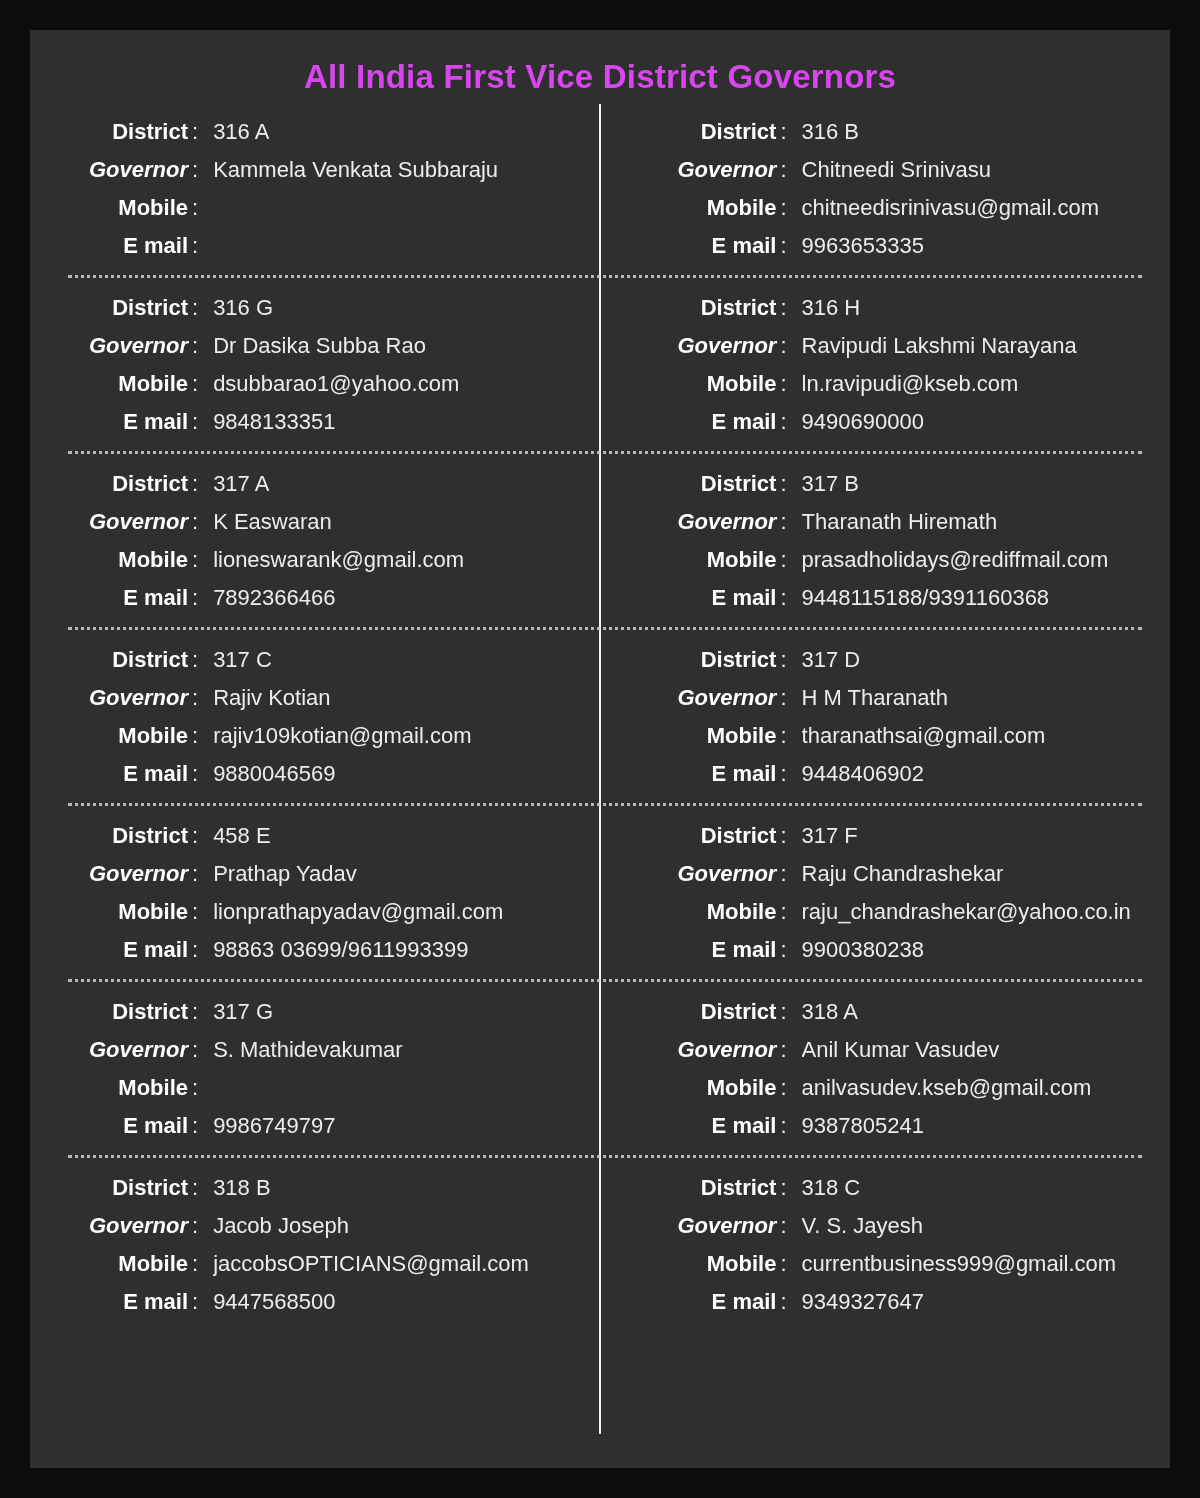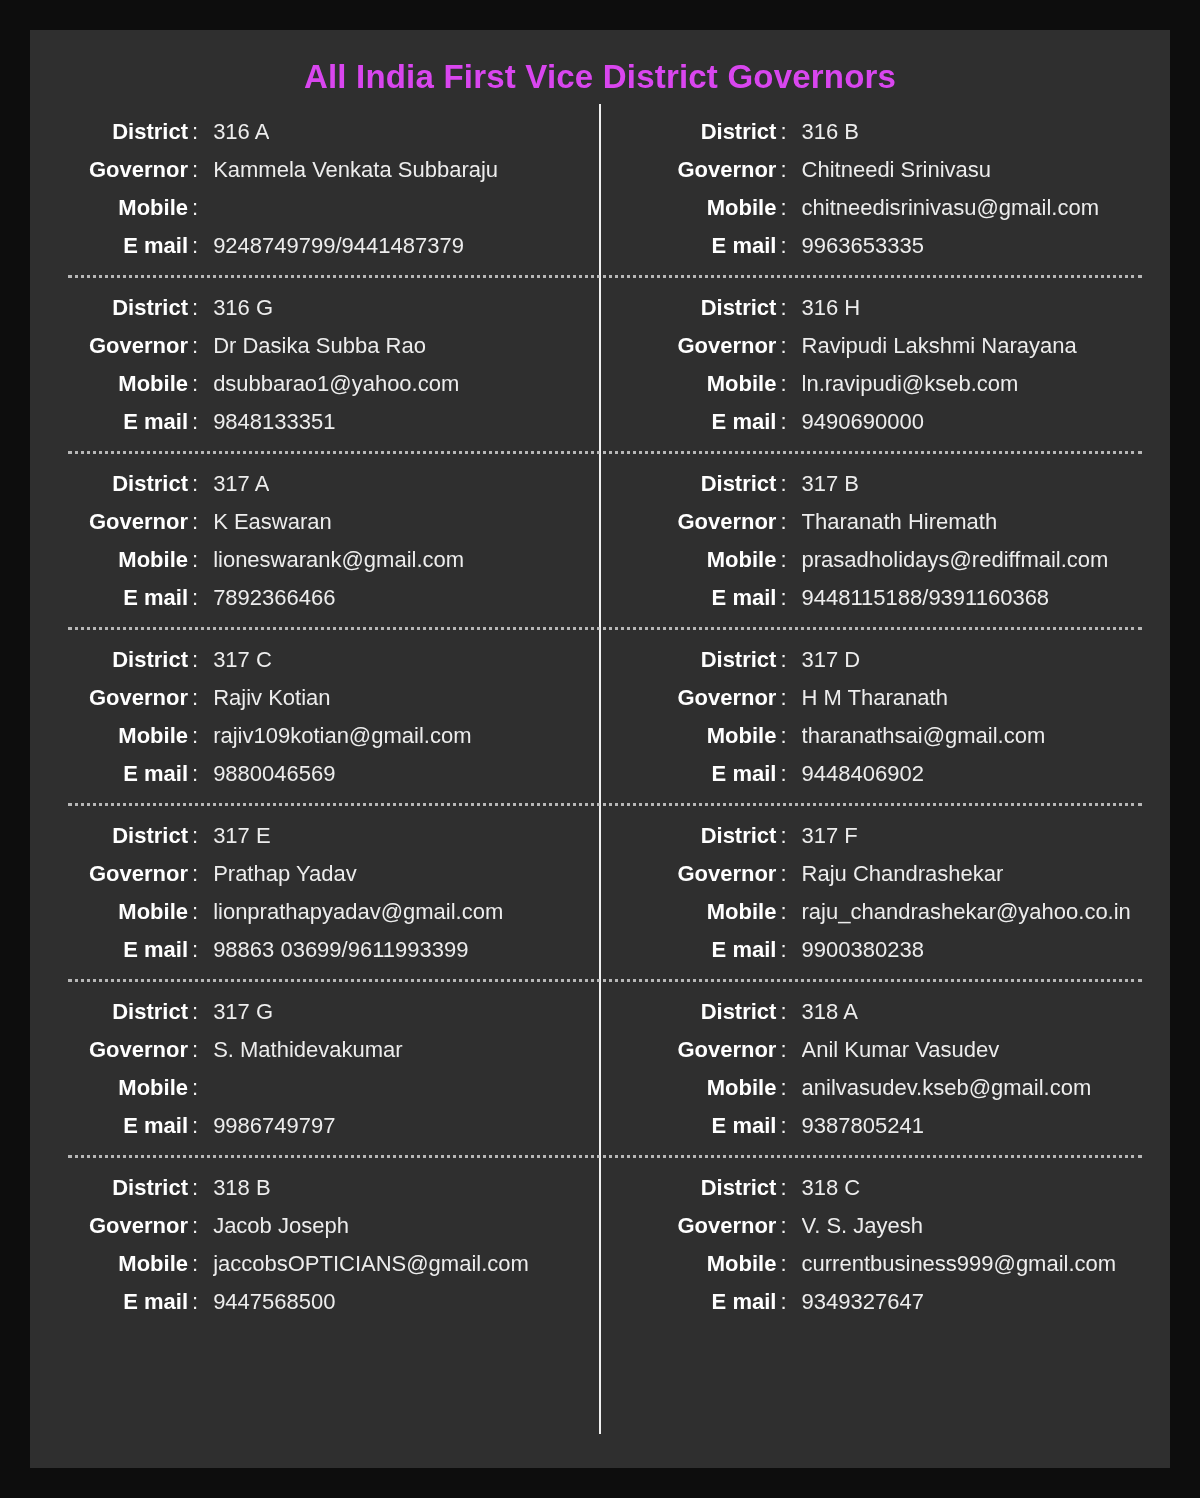--- a/index.html
+++ b/index.html
@@ -85,21 +85,21 @@
     flex: 0 0 auto;
   }
   .line .val {
     font-weight: normal;
     color: #ededed;
     margin-left: 15px;
     overflow: hidden;
     text-overflow: ellipsis;
   }
   .lbl-district { width: 118px; }
-  .lbl-governor { width: 118px; }
+  .lbl-governor { width: 118px; font-style: italic; }
   .lbl-mobile   { width: 118px; }
   .lbl-email    { width: 118px; }
   .colon { margin-left: 4px; }
 </style>
 </head>
 <body>
 
 <div class="page">
 
   <div class="title">All India First Vice District Governors</div>
@@ -119,21 +119,20 @@
           <span class="colon">:</span>
           <span class="val">Kammela Venkata Subbaraju</span>
         </div>
         <div class="line">
           <span class="lbl lbl-mobile">Mobile</span>
           <span class="colon">:</span>
         </div>
         <div class="line">
           <span class="lbl lbl-email">E mail</span>
           <span class="colon">:</span>
-          <span class="val">9248749799/9441487379</span>
         </div>
       </div>
       <div class="cell right">
         <div class="line">
           <span class="lbl lbl-district">District</span>
           <span class="colon">:</span>
           <span class="val">316 B</span>
         </div>
         <div class="line">
           <span class="lbl lbl-governor">Governor</span>
@@ -296,21 +295,21 @@
         </div>
       </div>
     </div>
     <div class="sep"></div>
 
     <div class="row">
       <div class="cell left">
         <div class="line">
           <span class="lbl lbl-district">District</span>
           <span class="colon">:</span>
-          <span class="val">317 E</span>
+          <span class="val">458 E</span>
         </div>
         <div class="line">
           <span class="lbl lbl-governor">Governor</span>
           <span class="colon">:</span>
           <span class="val">Prathap Yadav</span>
         </div>
         <div class="line">
           <span class="lbl lbl-mobile">Mobile</span>
           <span class="colon">:</span>
           <span class="val">lionprathapyadav@gmail.com</span>

